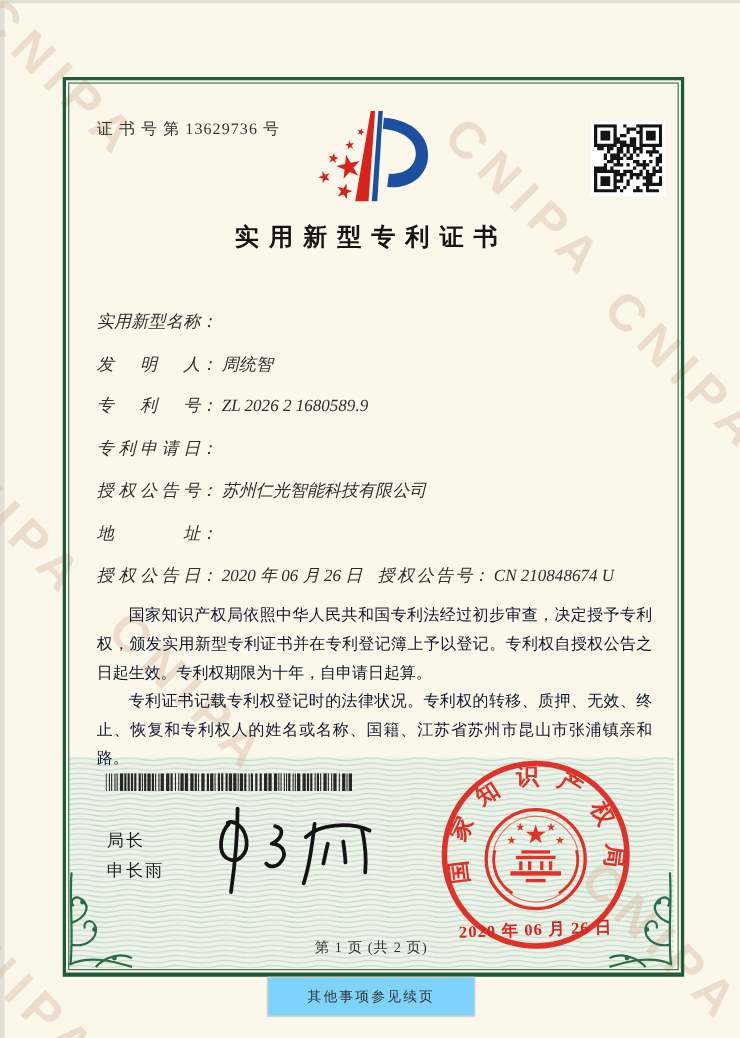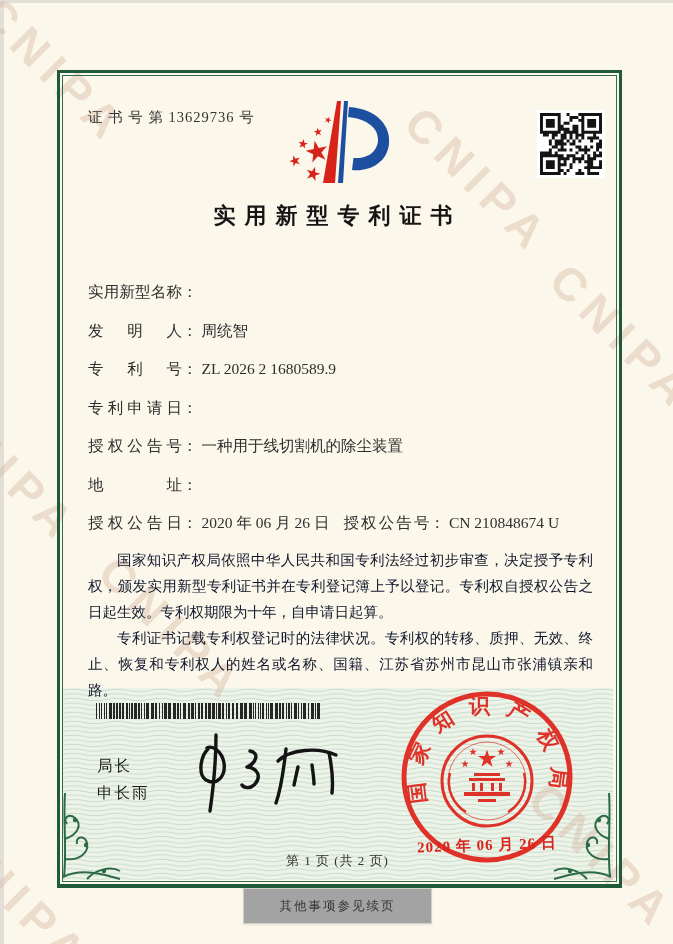--- a/index.html
+++ b/index.html
@@ -27,50 +27,50 @@
   }
   
   .cert-no{position:absolute;left:88px;top:108px;font-size:14.5px;letter-spacing:1px;color:#333;z-index:3;}
   .logo{position:absolute;left:277px;top:94px;z-index:3;}
   .qr{position:absolute;left:537px;top:110px;z-index:3;background:#fff;padding:3px;}
   .title{
     position:absolute;left:57px;top:201px;width:561px;text-align:center;
     font-size:22px;font-weight:700;letter-spacing:9px;color:#151515;z-index:3;
   }
   
-  .fields{position:absolute;left:88px;top:282px;width:520px;z-index:3;font-size:15.5px;}
+  .fields{position:absolute;left:88px;top:282px;width:520px;z-index:3;font-size:15.5px;font-style:italic;}
   .frow{display:flex;align-items:baseline;height:38.5px;}
   .flabel{display:inline-block;width:94px;text-align:justify;text-align-last:justify;flex:none;}
   .flabel2{display:inline-block;width:86px;text-align:justify;text-align-last:justify;flex:none;margin-left:14px;}
   .fcolon{flex:none;}
   .fvalue{margin-left:4px;white-space:nowrap;}
   
   .bodytext{position:absolute;left:88px;top:547px;width:505px;z-index:3;
     font-size:14.5px;line-height:1.8;text-align:justify;color:#0f172a;}
   .bodytext p{margin:0;text-indent:2em;}
   
   .band{position:absolute;left:62px;top:688px;width:551px;height:192px;z-index:1;}
   .barcode{position:absolute;left:96px;top:703px;z-index:3;}
   .director{position:absolute;left:97px;top:752px;z-index:3;
-    font-family:Liberation Sans, sans-serif;
+    font-family:Liberation Mono, monospace;
     font-size:15.5px;line-height:27px;letter-spacing:2px;color:#1d1d1d;}
   .sig{position:absolute;left:186px;top:727px;z-index:3;}
   .seal{position:absolute;left:399px;top:689px;z-index:4;opacity:.93;}
   .seal-date{
     position:absolute;left:401px;top:836px;width:172px;text-align:center;z-index:4;
     color:#d8231a;font-weight:700;font-size:15px;letter-spacing:1px;transform:rotate(-2deg);
   }
   .page-num{position:absolute;left:57px;top:852px;width:561px;text-align:center;
     font-size:13px;color:#333;z-index:3;letter-spacing:1px;}
   .flourish{position:absolute;z-index:6;pointer-events:none;}
   .flourish.left{left:59px;top:791px;}
   .flourish.right{left:551px;top:791px;transform:scaleX(-1);}
   .note{
     position:absolute;left:243px;top:888px;width:187px;height:34px;z-index:7;
-    background:#a3a3a3;border:1px solid #d4cfc3;box-shadow:0 1px 2px rgba(0,0,0,.08);
+    background:#7dd3fc;border:1px solid #d4cfc3;box-shadow:0 1px 2px rgba(0,0,0,.08);
     display:flex;align-items:center;justify-content:center;
     font-size:12.5px;letter-spacing:2px;color:#333;
   }
 </style>
 </head>
 <body>
 
 <div class="page">
 
   <div class="wm" style="left:8px;top:-14px">CNIPA</div>
@@ -137,21 +137,21 @@
         <span class="fcolon">：</span>
       <span class="fvalue">ZL 2026 2 1680589.9</span>
     </div>
     <div class="frow">
       <span class="flabel">专利申请日</span>
         <span class="fcolon">：</span>
     </div>
     <div class="frow">
       <span class="flabel">授权公告号</span>
         <span class="fcolon">：</span>
-      <span class="fvalue">一种用于线切割机的除尘装置</span>
+      <span class="fvalue">苏州仁光智能科技有限公司</span>
     </div>
     <div class="frow">
       <span class="flabel">地址</span>
         <span class="fcolon">：</span>
     </div>
     <div class="frow">
       <span class="flabel">授权公告日</span>
         <span class="fcolon">：</span>
       <span class="fvalue">2020 年 06 月 26 日</span>
       <span class="flabel2">授权公告号</span>

